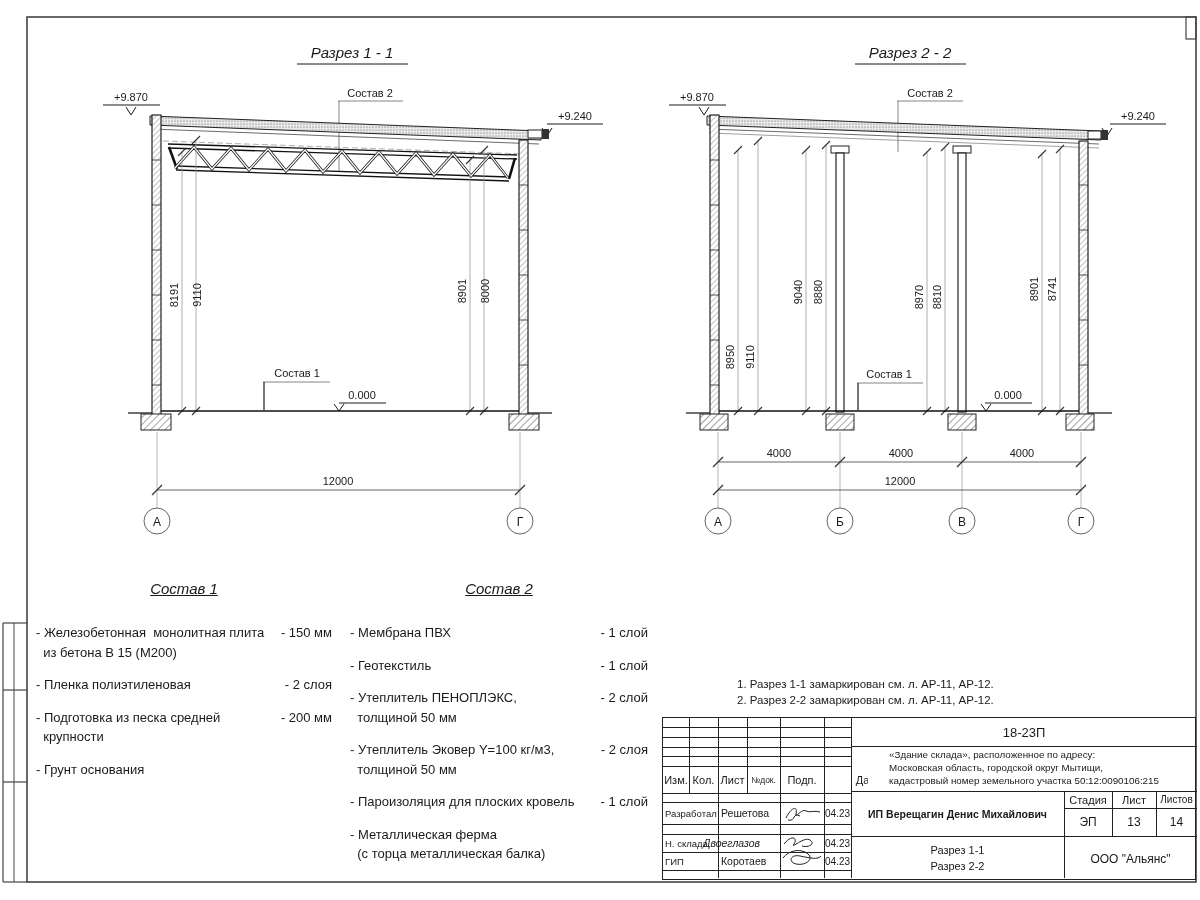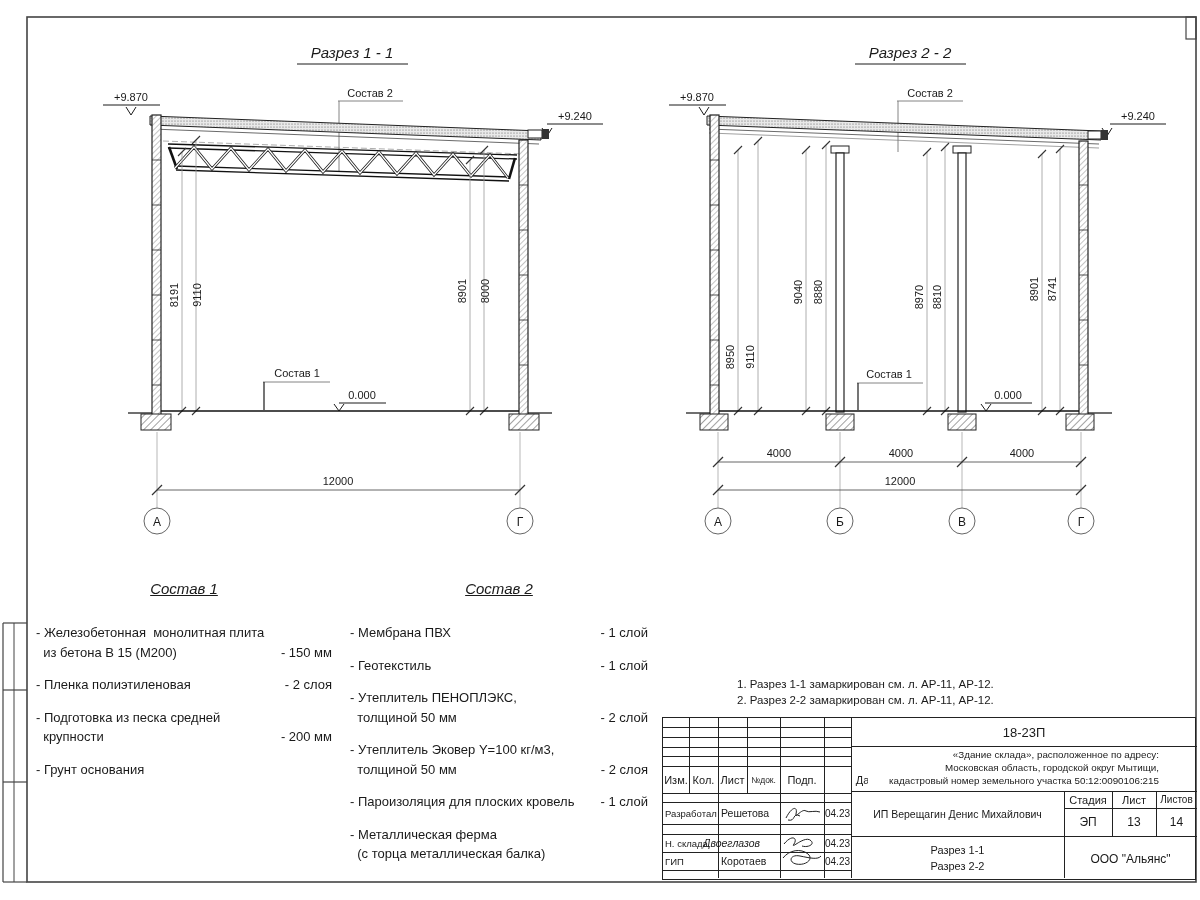--- a/index.html
+++ b/index.html
@@ -2,28 +2,28 @@
 <html><head>
 <meta charset="utf-8">
 <style>
   html,body{margin:0;padding:0;background:#fff;}
   body{width:1200px;height:900px;position:relative;font-family:"Liberation Sans",sans-serif;color:#1a1a1a;overflow:hidden;}
   svg text{fill:#1a1a1a;font-family:"Liberation Sans",sans-serif;}
   .abs{position:absolute;}
   
   .sostav{position:absolute;width:300px;}
   .sostav-title{text-align:center;font-style:italic;font-size:15px;text-decoration:underline;margin-bottom:26px;}
-  .s-item{display:flex;justify-content:space-between;align-items:flex-end;margin-bottom:13px;font-size:13px;line-height:1.5;}
+  .s-item{display:flex;justify-content:space-between;margin-bottom:13px;font-size:13px;line-height:1.5;}
   .s-name{white-space:pre-wrap;}
   .s-val{white-space:nowrap;padding-left:8px;}
   
   .notes{position:absolute;left:737px;top:676px;font-size:11.5px;line-height:1.4;}
   
   .tb{position:absolute;left:662px;top:717px;width:534px;height:163px;border:1.6px solid #222;box-sizing:border-box;background:#fff;}
-  .tb .cell{position:absolute;box-sizing:border-box;display:flex;align-items:center;justify-content:center;text-align:right;overflow:hidden;}
+  .tb .cell{position:absolute;box-sizing:border-box;display:flex;align-items:center;justify-content:center;text-align:left;overflow:hidden;}
   .hl{position:absolute;background:#222;height:1px;}
   .vl{position:absolute;background:#222;width:1px;}
   .pre{white-space:pre-line;}
 </style>
 </head>
 <body>
 
 <svg class="abs" style="left:0;top:0" width="1200" height="900" viewBox="0 0 1200 900">
   <defs>
     <pattern id="wh" width="4" height="4" patternUnits="userSpaceOnUse" patternTransform="rotate(45)">
@@ -411,21 +411,21 @@
     <path d="M4,16 C10,4 16,4 14,12 C13,17 20,6 24,9 C27,11 33,8 38,10 M6,18 C14,20 10,10 18,14" fill="none" stroke="#222" stroke-width="1"></path>
   </svg>
   <svg class="abs" style="left:117px;top:114px;" width="44" height="40" viewBox="0 0 44 40">    
       <path d="M4,12 C12,2 18,6 14,12 C10,18 24,4 30,8 C36,12 28,16 22,14 M3,26 C9,18 21,16 28,22 C34,27 26,34 16,32 C8,30 10,22 20,24 C30,26 38,28 41,24" fill="none" stroke="#222" stroke-width="1"></path>
   </svg>
 
   <div class="cell" style="left:188px;top:0;width:346px;height:28px;font-size:13px;">18-23П</div>
   <div class="cell pre" style="left:188px;top:28px;width:346px;height:45px;font-size:9.8px;line-height:1.3;">«Здание склада», расположенное по адресу:
 Московская область, городской округ Мытищи,
 кадастровый номер земельного участка 50:12:0090106:215</div>
-  <div class="cell" style="left:188px;top:73px;width:213px;height:45px;font-size:10.5px;">ИП Верещагин Денис Михайлович</div>
+  <div class="cell" style="left:188px;top:73px;width:213px;height:45px;font-size:10.5px;font-weight:bold;">ИП Верещагин Денис Михайлович</div>
   <div class="cell" style="left:401px;top:73px;width:48px;height:17px;font-size:11px;">Стадия</div>
   <div class="cell" style="left:449px;top:73px;width:44px;height:17px;font-size:11px;">Лист</div>
   <div class="cell" style="left:493px;top:73px;width:41px;height:17px;font-size:10px;">Листов</div>
   <div class="cell" style="left:401px;top:90px;width:48px;height:28px;font-size:12px;">ЭП</div>
   <div class="cell" style="left:449px;top:90px;width:44px;height:28px;font-size:12px;">13</div>
   <div class="cell" style="left:493px;top:90px;width:41px;height:28px;font-size:12px;">14</div>
   <div class="cell pre" style="left:188px;top:118px;width:213px;height:45px;font-size:11px;line-height:1.4;">Разрез 1-1
 Разрез 2-2</div>
   <div class="cell" style="left:401px;top:118px;width:133px;height:45px;font-size:12px;">ООО "Альянс"</div>
 </div>

